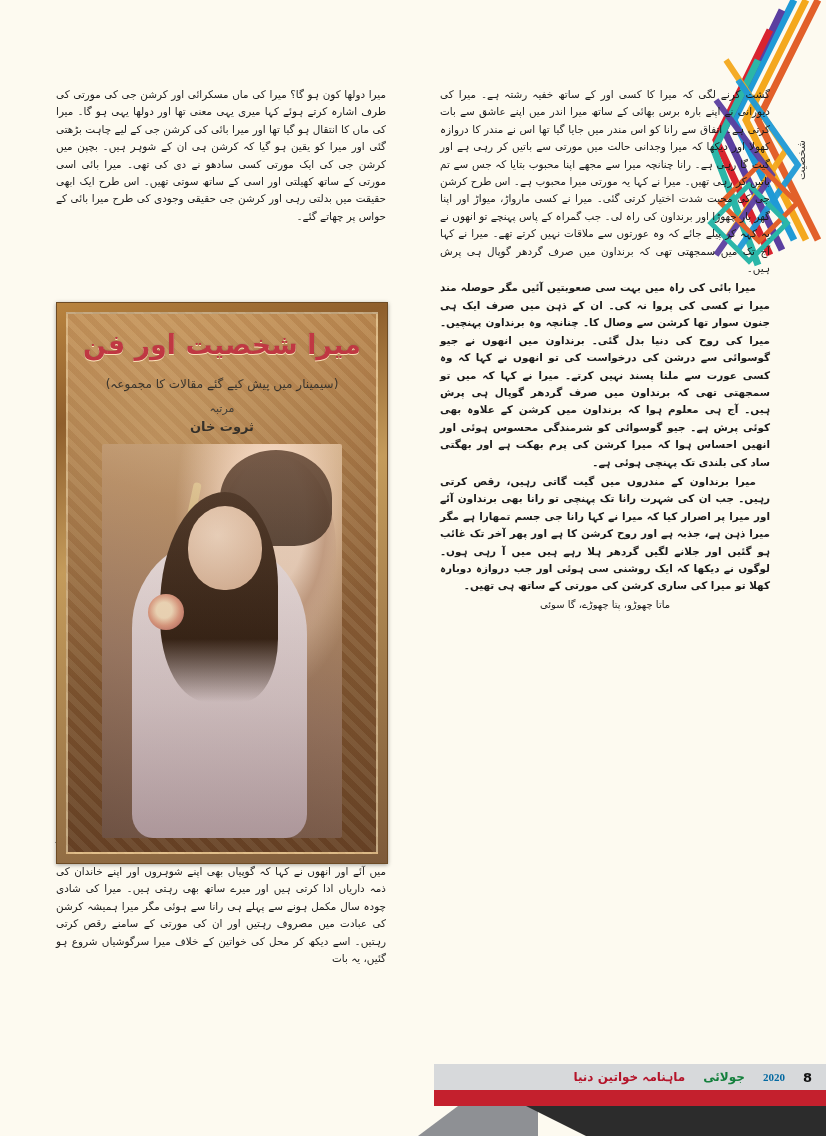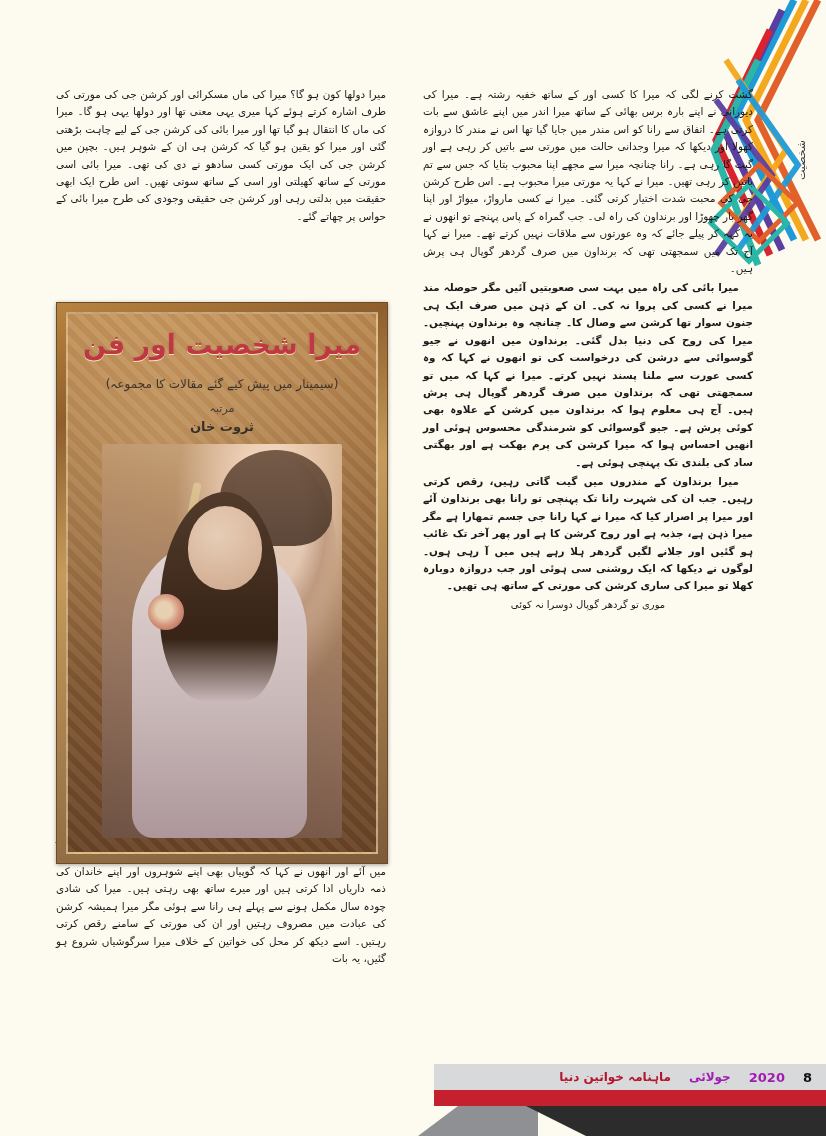--- a/index.html
+++ b/index.html
@@ -38,21 +38,21 @@
   .col{
     position:absolute;top:0;bottom:0;
     font-size:10.4px;
     line-height:17.4px;
     color:#1a1a1a;
     text-align:justify;
     direction:rtl;
   }
   .col p{margin:0 0 2px 0;}
   .col p.ind{text-indent:14px;font-weight:bold;}
-  .col-right{right:17px;width:330px;}
+  .col-right{right:0;width:330px;}
   .col-left{left:0;width:330px;}
 
   .verse{text-align:center;font-size:10px;line-height:16px;margin-top:3px;}
 
   
   .cover{
     position:absolute;
     left:0;top:216px;
     width:330px;height:560px;
     background:linear-gradient(160deg,#b9843f 0%,#8e5e2c 18%,#c49b5b 40%,#7d5a3a 100%);
@@ -150,22 +150,22 @@
   .foot-band{
     position:absolute;right:0;bottom:46px;height:26px;width:392px;
     background:#d7d9db;
     display:flex;align-items:center;justify-content:flex-start;
     flex-direction:row;
     padding:0 14px;
     box-sizing:border-box;
     gap:18px;
   }
   .foot-page{font-size:13px;font-weight:bold;color:#111;}
-  .foot-year{font-size:13px;font-weight:bold;color:#a21caf;}
-  .foot-month{font-size:12px;font-weight:bold;color:#a21caf;}
+  .foot-year{font-size:11px;font-weight:bold;color:#0369a1;font-family:Liberation Serif, serif;}
+  .foot-month{font-size:12px;font-weight:bold;color:#15803d;}
   .foot-mag{font-size:12px;font-weight:bold;color:#b5142a;margin-left:21px;}
   .foot-red{
     position:absolute;right:0;bottom:30px;height:16px;width:392px;
     background:#c4202d;
   }
   .foot-dark{
     position:absolute;right:0;bottom:0;height:30px;width:300px;
     background:#2c2c2c;
     clip-path:polygon(0 0,100% 0,100% 100%,60px 100%);
   }
@@ -204,21 +204,21 @@
   </div>
 
   <div class="side-word">شخصیت</div>
 
   <div class="content">
 
     <div class="col col-right">
       <p>گشت کرنے لگی کہ میرا کا کسی اور کے ساتھ خفیہ رشتہ ہے۔ میرا کی دیورانی نے اپنے بارہ برس بھائی کے ساتھ میرا اندر میں اپنے عاشق سے بات کرتی ہے۔ اتفاق سے رانا کو اس مندر میں جایا گیا تھا اس نے مندر کا دروازہ کھولا اور دیکھا کہ میرا وجدانی حالت میں مورتی سے باتیں کر رہی ہے اور گیت گا رہی ہے۔ رانا چنانچہ میرا سے مجھے اپنا محبوب بتایا کہ جس سے تم باتیں کر رہی تھیں۔ میرا نے کہا یہ مورتی میرا محبوب ہے۔ اس طرح کرشن جی کی محبت شدت اختیار کرتی گئی۔ میرا نے کسی مارواڑ، میواڑ اور اپنا گھر بار چھوڑا اور برنداون کی راہ لی۔ جب گمراہ کے پاس پہنچے تو انھوں نے یہ کہہ کر پیلے جائے کہ وہ عورتوں سے ملاقات نہیں کرتے تھے۔ میرا نے کہا آج تک میں سمجھتی تھی کہ برنداون میں صرف گردھر گوپال ہی پرش ہیں۔</p>
       <p class="ind">میرا بائی کی راہ میں بہت سی صعوبتیں آئیں مگر حوصلہ مند میرا نے کسی کی پروا نہ کی۔ ان کے ذہن میں صرف ایک ہی جنون سوار تھا کرشن سے وصال کا۔ چنانچہ وہ برنداون پہنچیں۔ میرا کی روح کی دنیا بدل گئی۔ برنداون میں انھوں نے جیو گوسوائی سے درشن کی درخواست کی تو انھوں نے کہا کہ وہ کسی عورت سے ملنا پسند نہیں کرتے۔ میرا نے کہا کہ میں تو سمجھتی تھی کہ برنداون میں صرف گردھر گوپال ہی پرش ہیں۔ آج ہی معلوم ہوا کہ برنداون میں کرشن کے علاوہ بھی کوئی پرش ہے۔ جیو گوسوائی کو شرمندگی محسوس ہوئی اور انھیں احساس ہوا کہ میرا کرشن کی پرم بھکت ہے اور بھگتی ساد کی بلندی تک پہنچی ہوئی ہے۔</p>
       <p class="ind">میرا برنداون کے مندروں میں گیت گاتی رہیں، رقص کرتی رہیں۔ جب ان کی شہرت رانا تک پہنچی تو رانا بھی برنداون آئے اور میرا پر اصرار کیا کہ میرا نے کہا رانا جی جسم تمھارا ہے مگر میرا ذہن ہے، جذبہ ہے اور روح کرشن کا ہے اور پھر آخر تک غائب ہو گئیں اور جلانے لگیں گردھر ہلا رہے ہیں میں آ رہی ہوں۔ لوگوں نے دیکھا کہ ایک روشنی سی ہوئی اور جب دروازہ دوبارہ کھلا تو میرا کی ساری کرشن کی مورتی کے ساتھ ہی تھیں۔</p>
-      <p class="verse">موری تو گردھر گوپال دوسرا نہ کوئی</p>
+      <p class="verse">ماتا چھوڑو، پتا چھوڑے، گا سوئی</p>
     </div>
 
     <div class="col col-left">
       <p>میرا دولھا کون ہو گا؟ میرا کی ماں مسکرائی اور کرشن جی کی مورتی کی طرف اشارہ کرتے ہوئے کہا میری یہی معنی تھا اور دولھا یہی ہو گا۔ میرا کی ماں کا انتقال ہو گیا تھا اور میرا بائی کی کرشن جی کے لیے چاہت بڑھتی گئی اور میرا کو یقین ہو گیا کہ کرشن ہی ان کے شوہر ہیں۔ بچپن میں کرشن جی کی ایک مورتی کسی سادھو نے دی کی تھی۔ میرا بائی اسی مورتی کے ساتھ کھیلتی اور اسی کے ساتھ سوتی تھیں۔ اس طرح ایک ابھی حقیقت میں بدلتی رہی اور کرشن جی حقیقی وجودی کی طرح میرا بائی کے حواس پر چھاتے گئے۔</p>
 
       <div class="cover">
         <div class="cover-inner">
           <div class="cover-title">میرا شخصیت اور فن</div>
           <div class="cover-sub">(سیمینار میں پیش کیے گئے مقالات کا مجموعہ)</div>
           <div class="cover-ed-label">مرتبہ</div>

